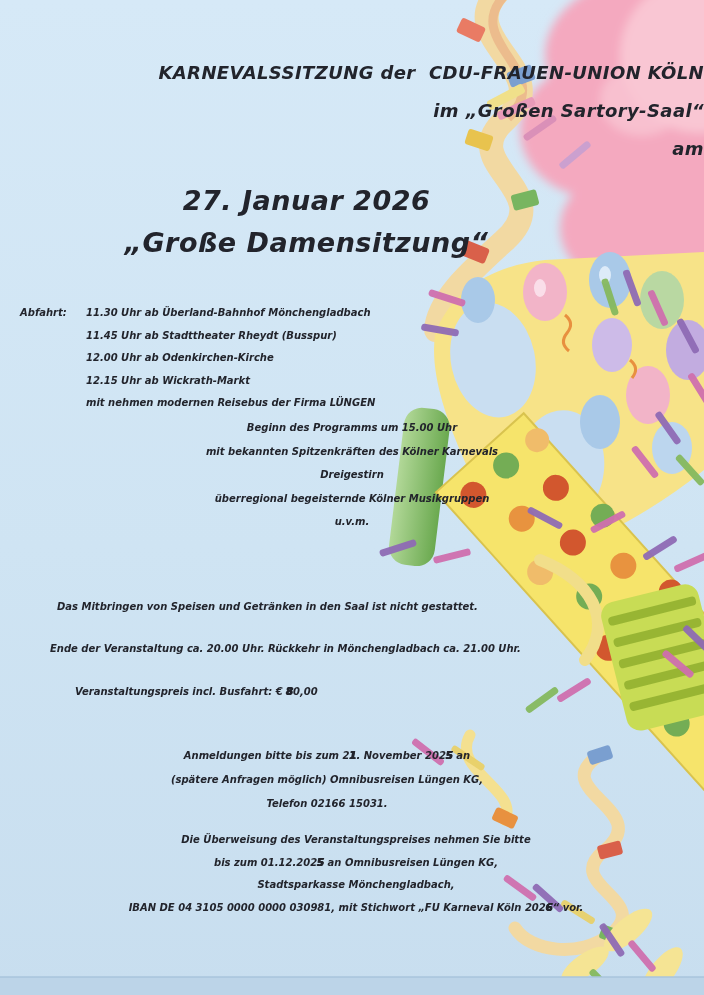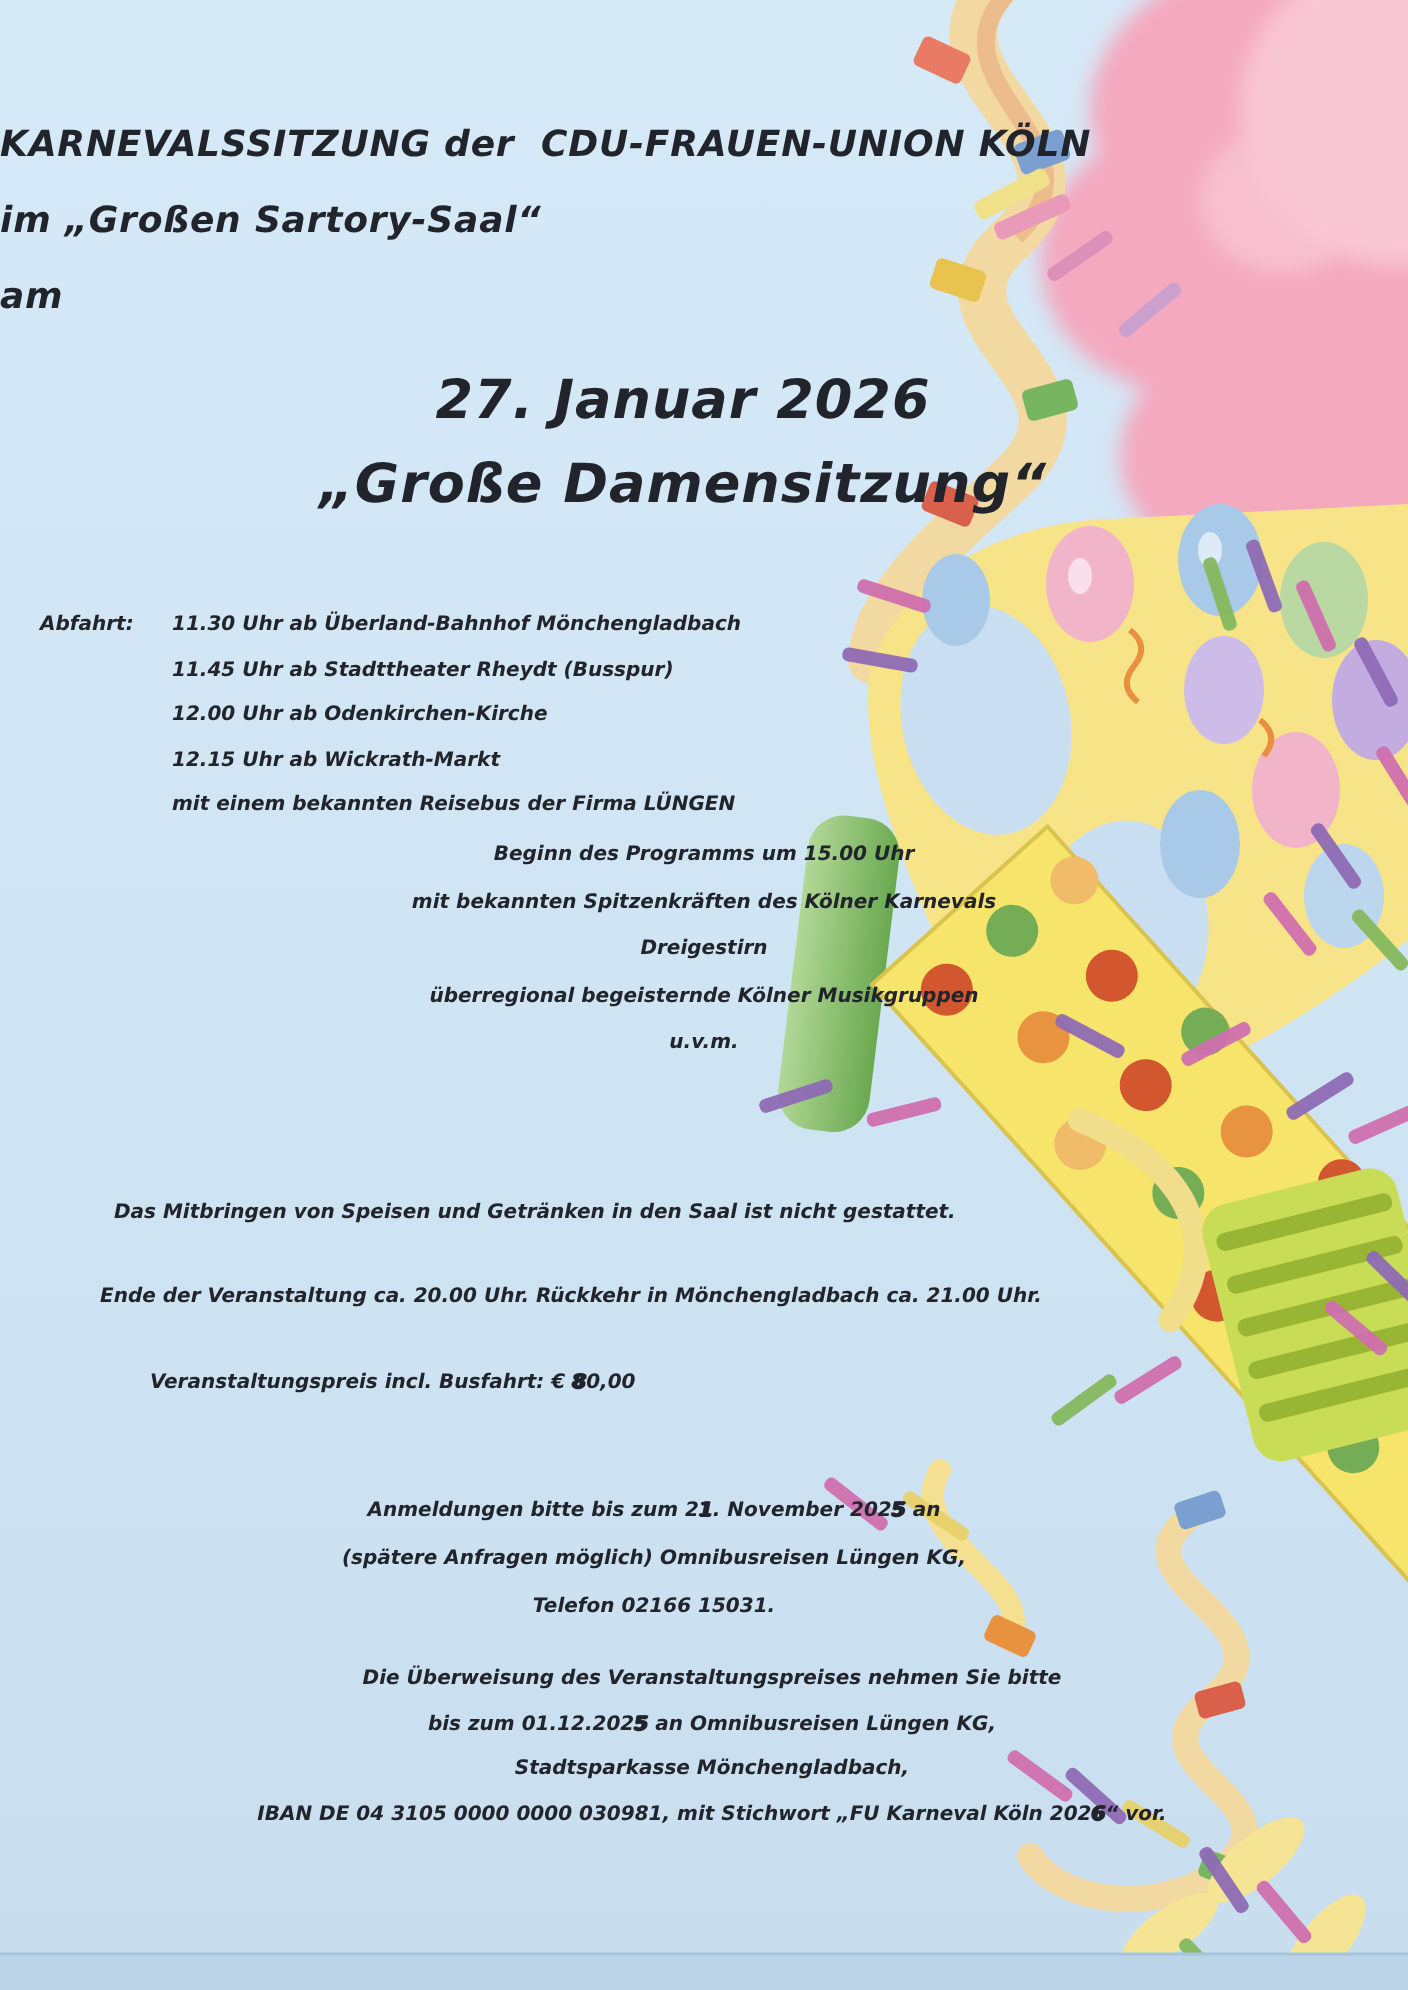--- a/index.html
+++ b/index.html
@@ -2,23 +2,23 @@
 <html><head>
 <meta charset="utf-8">
 <style>
   html,body{margin:0;padding:0;}
   body{width:704px;height:995px;overflow:hidden;font-family:"DejaVu Sans",sans-serif;}
   .page{position:relative;width:704px;height:995px;overflow:hidden;
         background:linear-gradient(180deg,#d6e9f7 0%,#cfe4f3 55%,#c8deef 100%);}
   svg.deco{position:absolute;inset:0;pointer-events:none;}
   .content{position:absolute;inset:0;color:#22242c;font-style:italic;font-weight:bold;}
   .content > *{position:absolute;}
-  .hdr{top:54px;left:0;width:704px;text-align:left;}
+  .hdr{top:54px;left:0;width:704px;text-align:right;}
   .h1{font-size:18px;line-height:38px;letter-spacing:.4px;white-space:pre;}
-  .evt{top:180px;left:0;width:613px;text-align:center;margin-left:35px;}
+  .evt{top:180px;left:0;width:613px;text-align:center;}
   .big{font-size:27px;line-height:42px;letter-spacing:.5px;}
   .body-txt{font-size:10px;}
   .dep{top:302px;left:20px;display:flex;line-height:22.5px;}
   .dep-label{width:66px;}
   .dep-times div{white-space:pre;}
   .program{top:416px;left:0;width:704px;text-align:center;line-height:23.5px;}
   .note1{top:561px;left:85px;}
   .note2{top:601px;left:57px;}
   .note3{top:643px;left:50px;}
   .price{top:686px;left:75px;white-space:pre-wrap;}
@@ -250,21 +250,21 @@
       <div class="big">„Große Damensitzung“</div>
     </section>
 
     <section class="dep body-txt">
       <span class="dep-label">Abfahrt:</span>
       <div class="dep-times">
         <div>11.30 Uhr ab Überland-Bahnhof Mönchengladbach</div>
         <div>11.45 Uhr ab Stadttheater Rheydt (Busspur)</div>
         <div>12.00 Uhr ab Odenkirchen-Kirche</div>
         <div>12.15 Uhr ab Wickrath-Markt</div>
-        <div>mit einem bekannten Reisebus der Firma LÜNGEN</div>
+        <div>mit nehmen modernen Reisebus der Firma LÜNGEN</div>
       </div>
     </section>
 
     <section class="program body-txt">
       <div>Beginn des Programms um 15.00 Uhr</div>
       <div>mit bekannten Spitzenkräften des Kölner Karnevals</div>
       <div>Dreigestirn</div>
       <div>überregional begeisternde Kölner Musikgruppen</div>
       <div>u.v.m.</div>
     </section>

